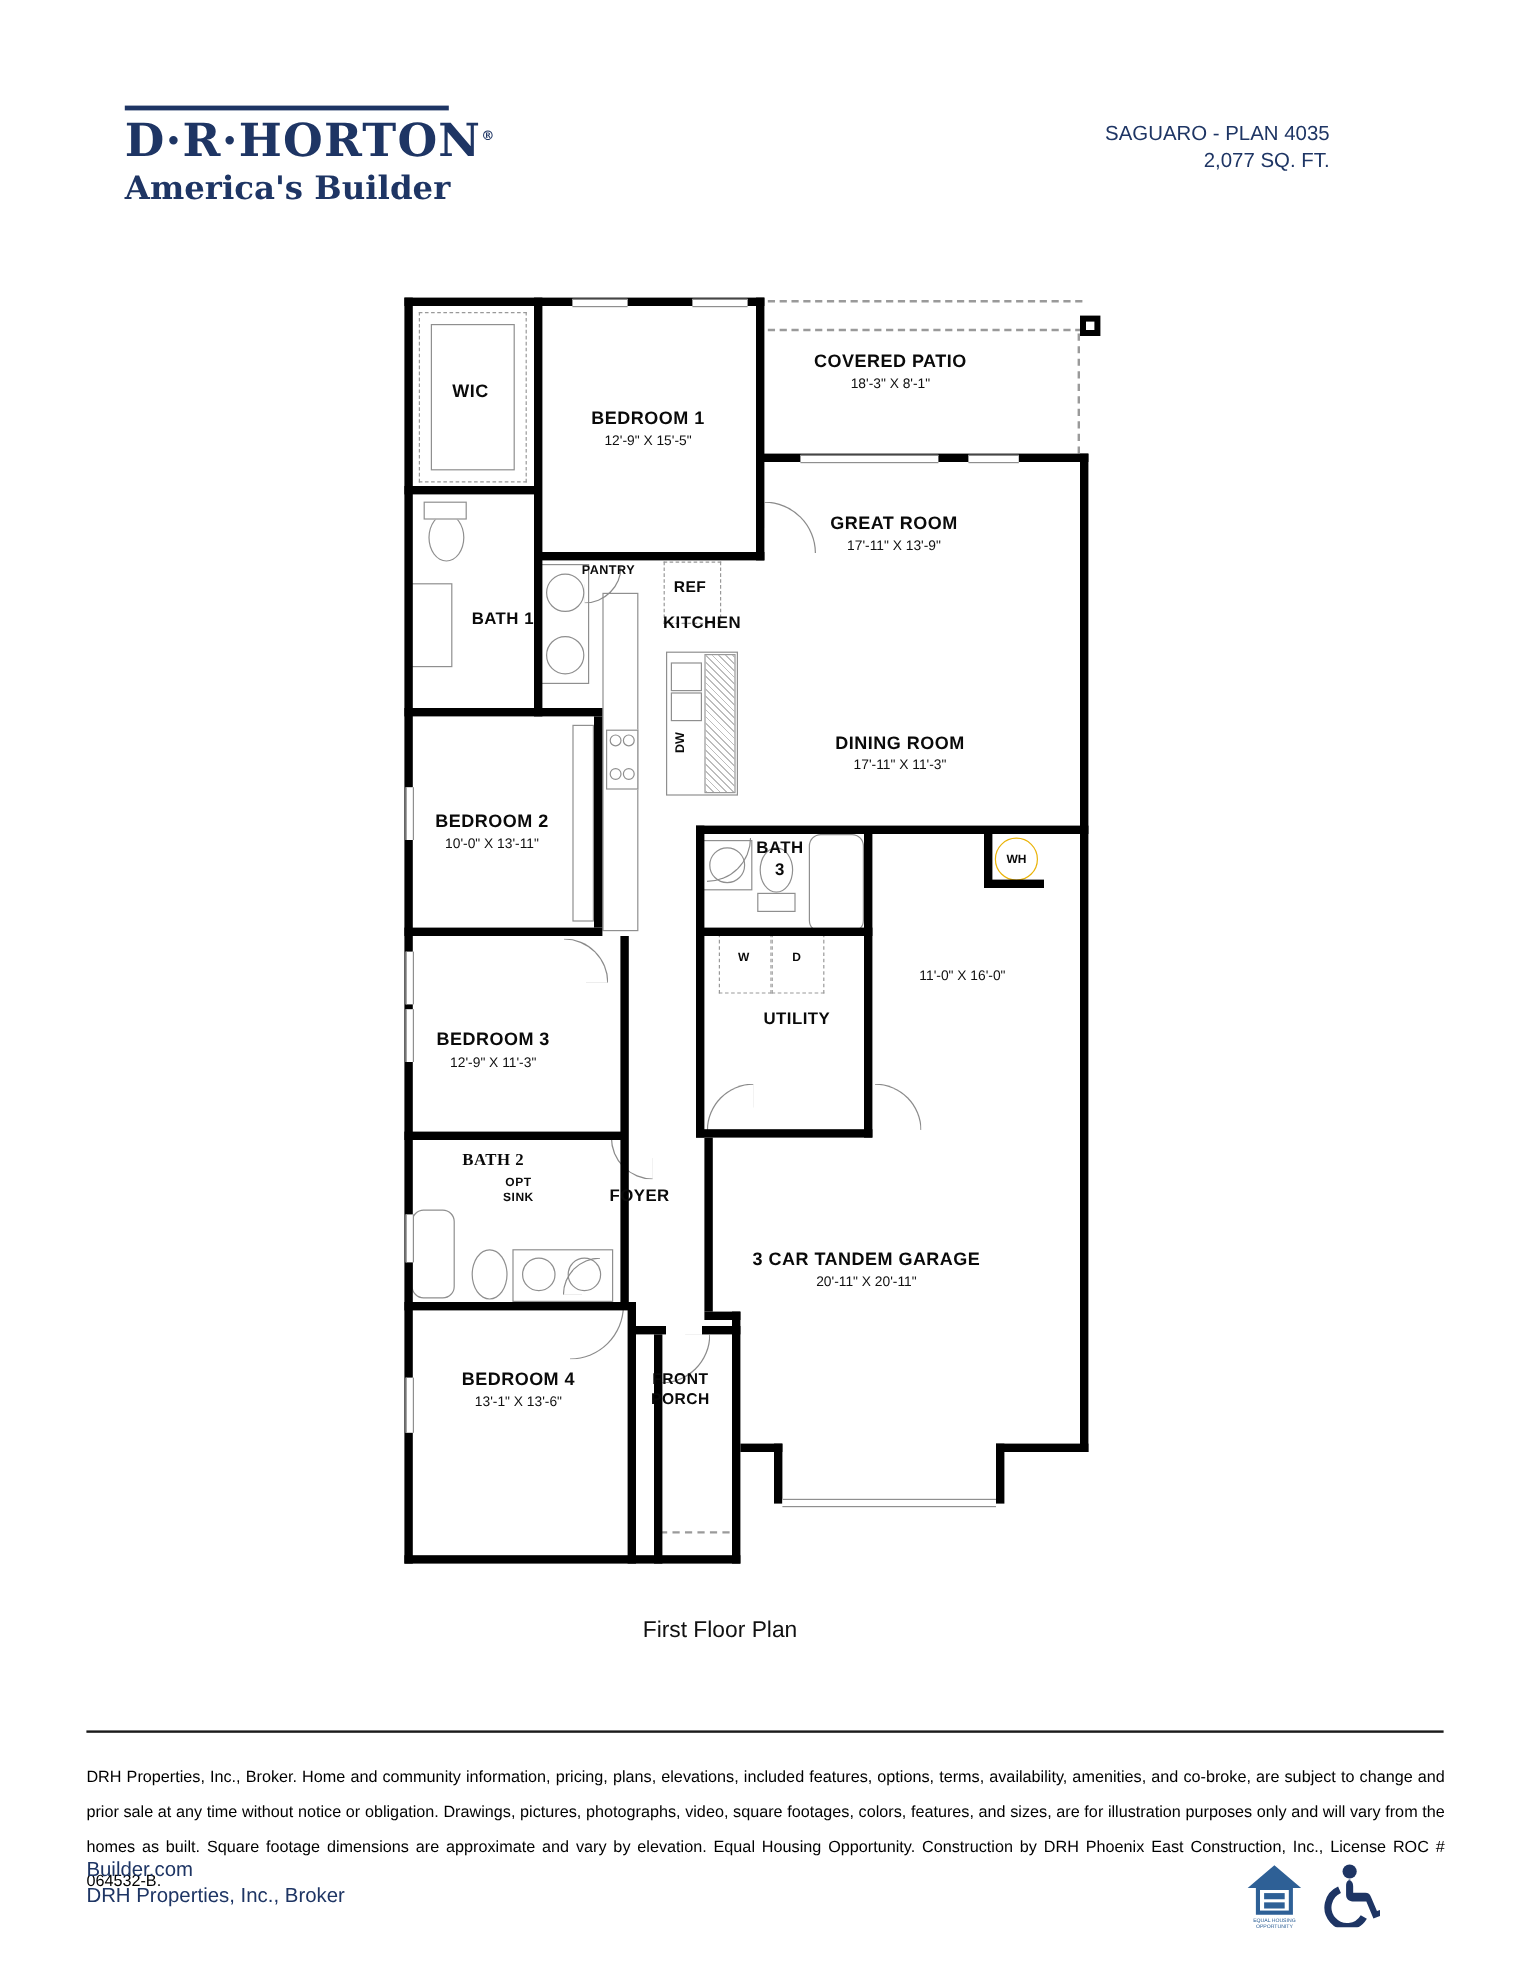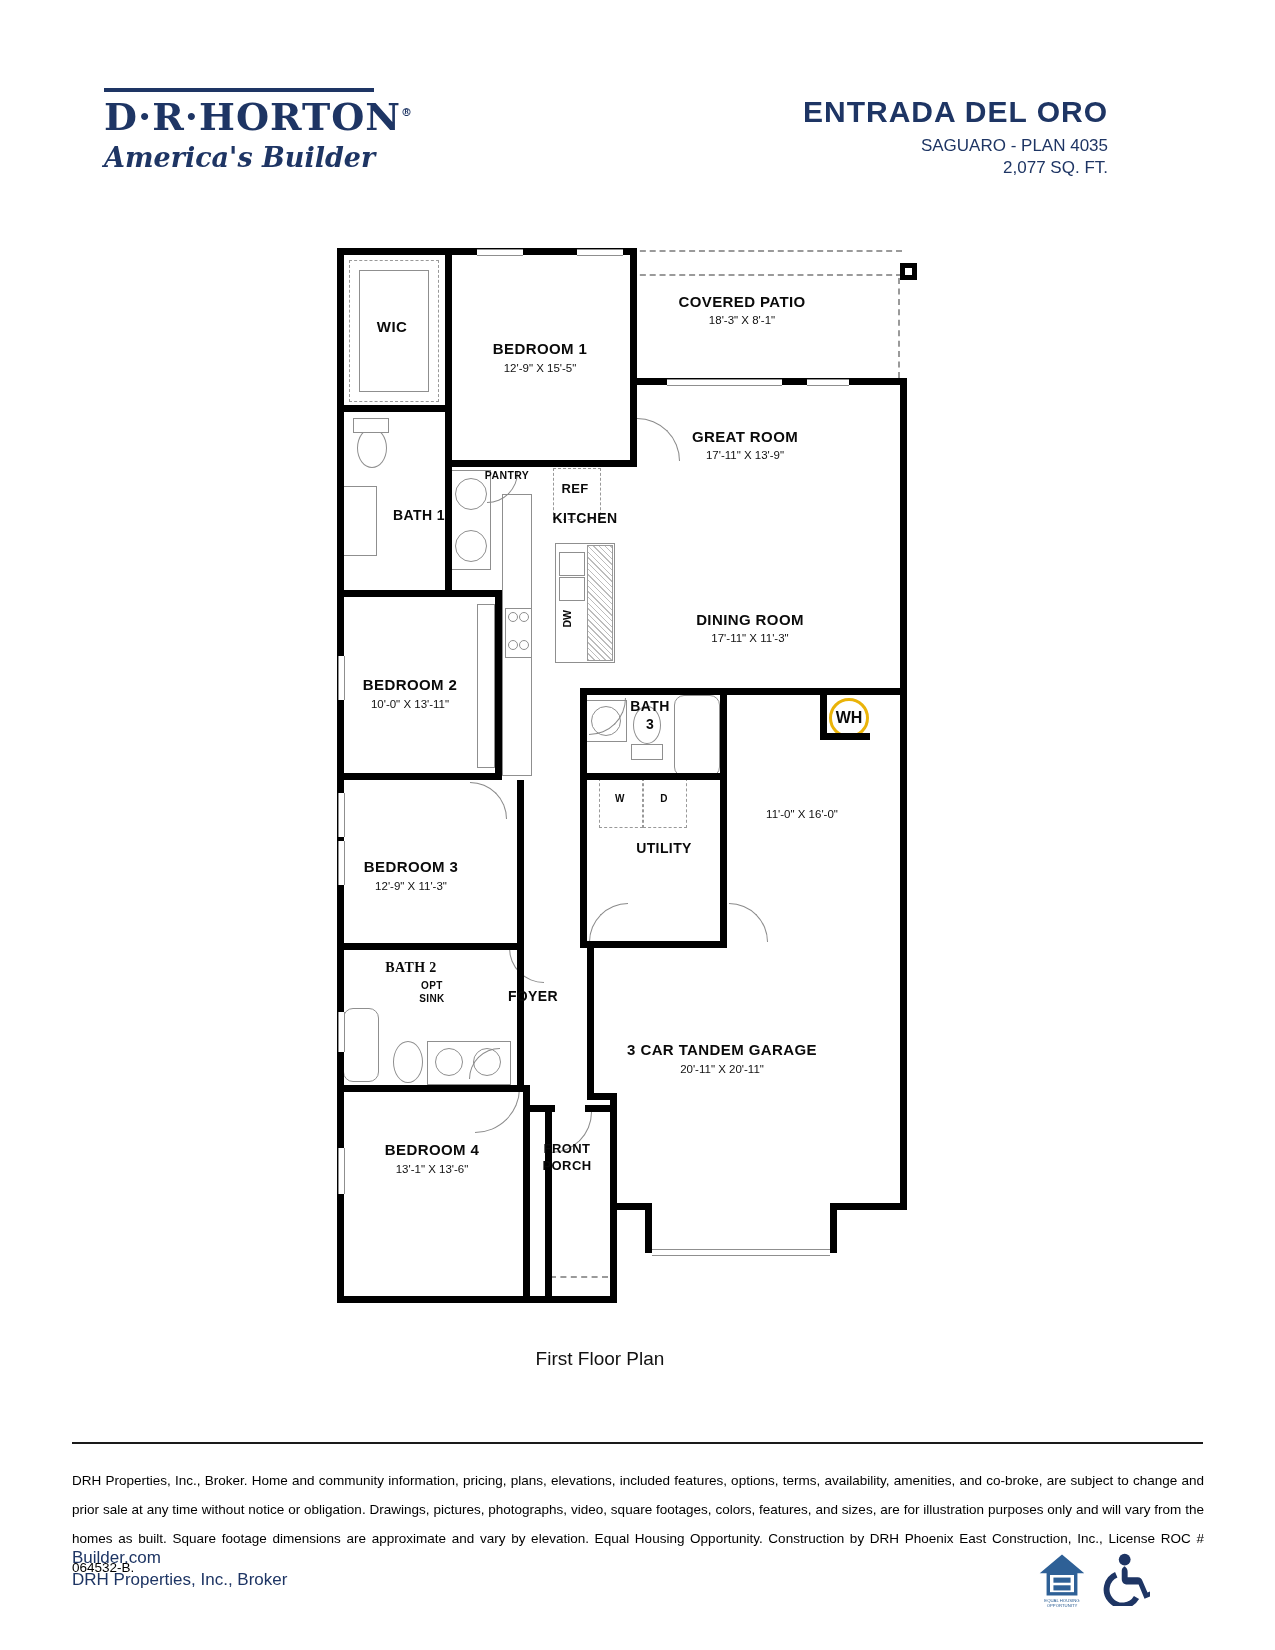--- a/index.html
+++ b/index.html
@@ -1,21 +1,21 @@
 <!DOCTYPE html>
 <html><head>
 <meta charset="utf-8">
 <style>
   html,body{margin:0;padding:0;background:#fff;}
   body{width:1275px;height:1650px;position:relative;font-family:"Liberation Sans",sans-serif;overflow:hidden;}
   
   .logo-bar{position:absolute;left:104px;top:88px;width:270px;height:4px;background:#1e3564;}
   .logo-word{position:absolute;left:104px;top:94px;width:270px;text-align:center;font-family:"DejaVu Serif",serif;font-weight:bold;font-size:38px;letter-spacing:1px;color:#1e3564;white-space:nowrap;}
   .logo-reg{font-size:11px;vertical-align:super;}
-  .logo-tag{position:absolute;left:104px;top:142px;width:270px;text-align:right;font-family:"DejaVu Serif",serif;font-style:italic;font-weight:bold;font-size:27px;color:#1e3564;white-space:nowrap;}
+  .logo-tag{position:absolute;left:104px;top:142px;width:270px;text-align:right;font-family:"DejaVu Serif",serif;font-weight:bold;font-size:27px;color:#1e3564;white-space:nowrap;}
   .title-block{position:absolute;left:700px;top:95px;width:408px;text-align:right;color:#1e3564;}
   .community{font-size:30px;font-weight:bold;letter-spacing:1px;white-space:nowrap;}
   .planname{font-size:17px;margin-top:7px;}
   .sqft{font-size:17px;margin-top:2px;}
   
   #plan{position:absolute;left:337px;top:248px;width:572px;height:1058px;}
   .wall{position:absolute;background:#000;}
   .dashline{position:absolute;border-top:2px dashed #9a9a9a;}
   .dashv{position:absolute;border-left:2px dashed #9a9a9a;}
   .dashbox{position:absolute;border:1px dashed #999;background:#fff;}
@@ -26,41 +26,40 @@
   .win{position:absolute;background:#fff;}
   .winh{border-top:1px solid #8f8f8f;border-bottom:1px solid #8f8f8f;height:5px;}
   .winv{border-left:1px solid #8f8f8f;border-right:1px solid #8f8f8f;width:5px;}
   .hatch{position:absolute;background:repeating-linear-gradient(45deg,#bdbdbd 0,#bdbdbd 1px,#fff 1px,#fff 4px);border:1px solid #9a9a9a;}
   .rname{position:absolute;transform:translateX(-50%);font-weight:bold;font-size:15px;letter-spacing:.4px;white-space:nowrap;color:#0a0a0a;}
   .rdim{position:absolute;transform:translateX(-50%);font-size:11.5px;white-space:nowrap;color:#101010;}
   .sml{font-size:10.5px;}
   .med{font-size:14px;}
   .tiny{font-size:10px;}
   .wrap{white-space:normal;text-align:center;line-height:1.3;}
-  .whcircle{position:absolute;left:492px;top:450px;width:34px;height:34px;border:3px solid #eab308;border-radius:50%;display:flex;align-items:center;justify-content:center;font-weight:bold;font-size:16px;color:#0a0a0a;background:#fff;text-align:right;}
+  .whcircle{position:absolute;left:492px;top:450px;width:34px;height:34px;border:1px solid #eab308;border-radius:50%;display:flex;align-items:center;justify-content:center;font-weight:bold;font-size:10px;color:#0a0a0a;background:#fff;text-align:right;}
   .dwtext{position:absolute;left:224px;top:362px;writing-mode:vertical-rl;transform:rotate(180deg);font-weight:bold;font-size:10.5px;color:#0a0a0a;}
   .patio-col{position:absolute;left:563px;top:15px;width:7px;height:7px;background:#fff;border:5px solid #000;}
   .caption{position:absolute;left:600px;top:1348px;transform:translateX(-50%);font-size:19px;color:#111;}
   
   .rule{position:absolute;left:72px;top:1442px;width:1131px;border-top:2px solid #1a1a1a;}
   .disclaimer{position:absolute;left:72px;top:1452px;width:1132px;font-size:13.5px;line-height:29px;text-align:justify;color:#000;}
   .site{position:absolute;left:72px;top:1548px;font-size:17px;color:#1e3564;}
   .broker{position:absolute;left:72px;top:1570px;font-size:17px;color:#1e3564;}
   .eho{position:absolute;left:1038px;top:1552px;}
   .ada{position:absolute;left:1096px;top:1552px;}
 </style>
 </head>
 <body>
 
 <div class="logo-bar"></div>
 <div class="logo-word"><span>D·R·HORTON</span><span class="logo-reg">®</span></div>
 <div class="logo-tag">America's Builder</div>
 
 <div class="title-block">
-  <div class="community">ENTRADA DEL ORO</div>
   <div class="planname">SAGUARO - PLAN 4035</div>
   <div class="sqft">2,077 SQ. FT.</div>
 </div>
 
 <div id="plan">
 
   <div class="dashline" style="left:293px;top:2px;width:272px;"></div>
   <div class="dashline" style="left:293px;top:26px;width:272px;"></div>
   <div class="dashv" style="left:561px;top:30px;height:100px;"></div>
   <div class="patio-col"></div>

